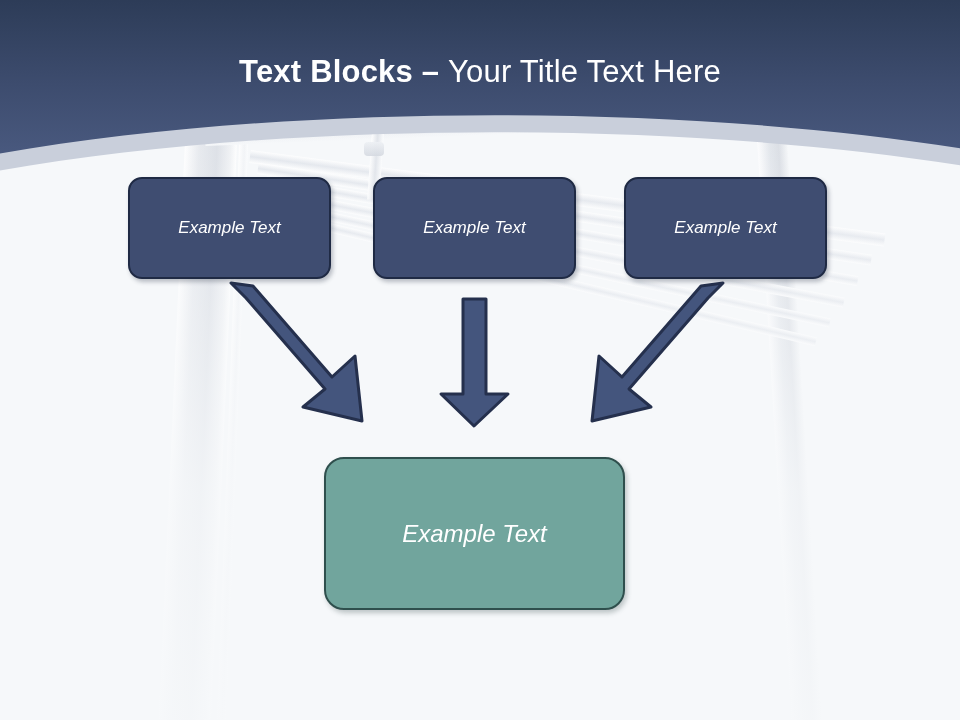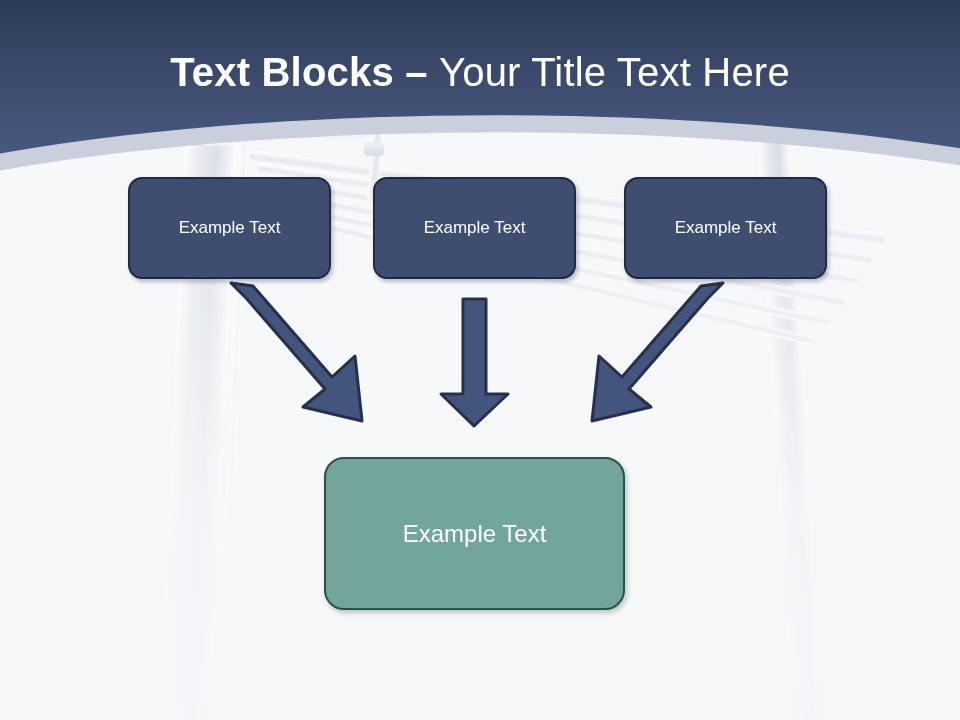--- a/index.html
+++ b/index.html
@@ -103,38 +103,39 @@
     width: 960px; height: 200px;
   }
   .header-band svg { display: block; }
 
   .title {
     position: absolute;
     left: 0; top: 52px;
     width: 960px;
     text-align: center;
     color: #ffffff;
-    font-size: 40px;
+    font-size: 31px;
     line-height: 40px;
     letter-spacing: 0.2px;
     white-space: nowrap;
   }
   .title .strong { font-weight: bold; }
   .title .light  { font-weight: normal; }
 
   
   .box {
     position: absolute;
     box-sizing: border-box;
     display: flex;
     align-items: center;
     justify-content: center;
     text-align: left;
     color: #ffffff;
     border-radius: 14px;
+    font-style: italic;
   }
   .box.top {
     width: 203px;
     height: 102px;
     top: 177px;
     background: #3f4d71;
     border: 2px solid #1f2a44;
     font-size: 17px;
     box-shadow: 2px 3px 4px rgba(40,50,70,0.30);
   }

